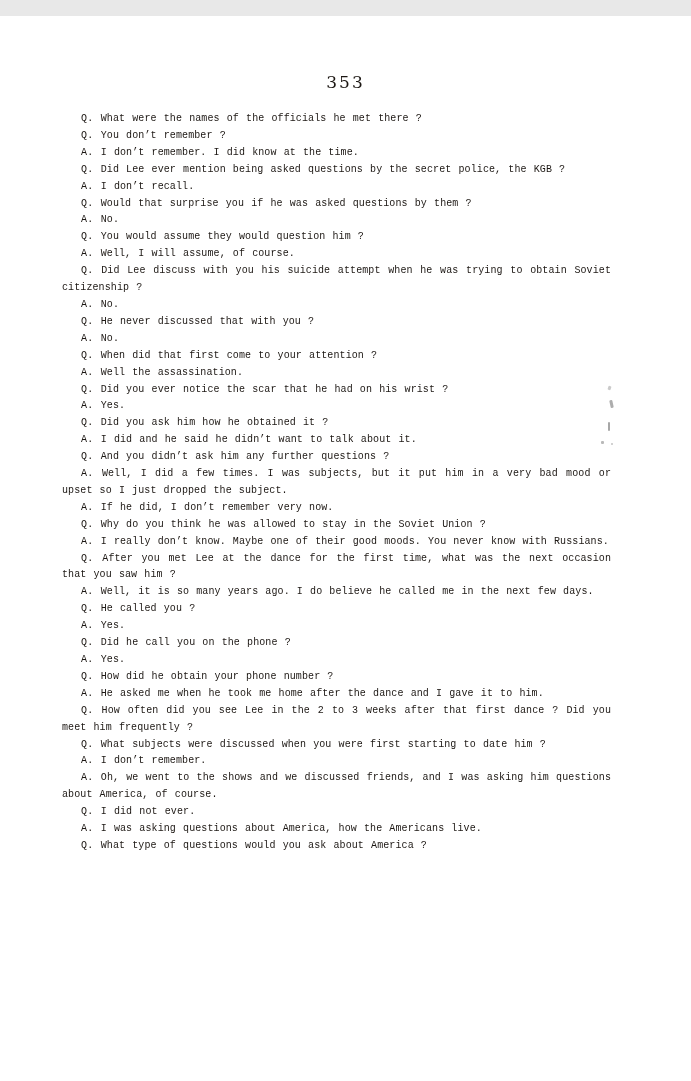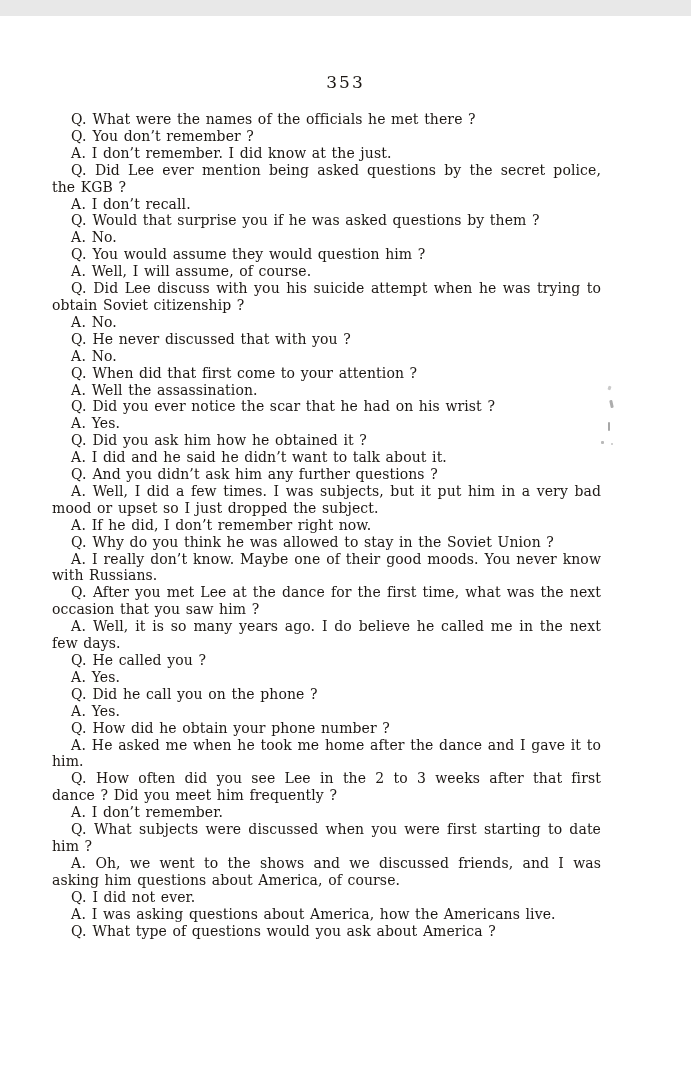--- a/index.html
+++ b/index.html
@@ -23,27 +23,28 @@
     left: 0;
     width: 100%;
     text-align: center;
     font-size: 17px;
     letter-spacing: 2px;
     color: #1c1713;
   }
   .transcript {
     position: absolute;
     top: 95px;
-    left: 52px;
+    left: 62px;
     width: 549px;
-    font-size: 14px;
+    font-size: 10px;
     line-height: 16.9px;
     text-align: justify;
     word-spacing: 1px;
     letter-spacing: 0.1px;
+    font-family: Liberation Mono, monospace;
   }
   .qa-line {
     margin: 0;
     padding: 0;
     text-indent: 19px;
   }
   .qa-speaker {
     letter-spacing: 0.3px;
   }
   
@@ -65,21 +66,21 @@
 
   <div class="page-number">353</div>
 
   <div class="transcript">
 
       <p class="qa-line"><span class="qa-speaker">Q.</span> <span>What were the names of the officials he met there&nbsp;?</span></p>
 
 
       <p class="qa-line"><span class="qa-speaker">Q.</span> <span>You don’t remember&nbsp;?</span></p>
 
-      <p class="qa-line"><span class="qa-speaker">A.</span> <span>I don’t remember. I did know at the just.</span></p>
+      <p class="qa-line"><span class="qa-speaker">A.</span> <span>I don’t remember. I did know at the time.</span></p>
 
       <p class="qa-line"><span class="qa-speaker">Q.</span> <span>Did Lee ever mention being asked questions by the secret police, the KGB&nbsp;?</span></p>
 
       <p class="qa-line"><span class="qa-speaker">A.</span> <span>I don’t recall.</span></p>
 
       <p class="qa-line"><span class="qa-speaker">Q.</span> <span>Would that surprise you if he was asked questions by them&nbsp;?</span></p>
 
       <p class="qa-line"><span class="qa-speaker">A.</span> <span>No.</span></p>
 
       <p class="qa-line"><span class="qa-speaker">Q.</span> <span>You would assume they would question him&nbsp;?</span></p>
@@ -104,21 +105,21 @@
 
       <p class="qa-line"><span class="qa-speaker">Q.</span> <span>Did you ask him how he obtained it&nbsp;?</span></p>
 
       <p class="qa-line"><span class="qa-speaker">A.</span> <span>I did and he said he didn’t want to talk about it.</span></p>
 
       <p class="qa-line"><span class="qa-speaker">Q.</span> <span>And you didn’t ask him any further questions&nbsp;?</span></p>
 
       <p class="qa-line"><span class="qa-speaker">A.</span> <span>Well, I did a few times. I was subjects, but it put him in a very bad mood or upset so I just dropped the subject.</span></p>
 
 
-      <p class="qa-line"><span class="qa-speaker">A.</span> <span>If he did, I don’t remember right now.</span></p>
+      <p class="qa-line"><span class="qa-speaker">A.</span> <span>If he did, I don’t remember very now.</span></p>
 
       <p class="qa-line"><span class="qa-speaker">Q.</span> <span>Why do you think he was allowed to stay in the Soviet Union&nbsp;?</span></p>
 
       <p class="qa-line"><span class="qa-speaker">A.</span> <span>I really don’t know. Maybe one of their good moods. You never know with Russians.</span></p>
 
       <p class="qa-line"><span class="qa-speaker">Q.</span> <span>After you met Lee at the dance for the first time, what was the next occasion that you saw him&nbsp;?</span></p>
 
       <p class="qa-line"><span class="qa-speaker">A.</span> <span>Well, it is so many years ago. I do believe he called me in the next few days.</span></p>
 
       <p class="qa-line"><span class="qa-speaker">Q.</span> <span>He called you&nbsp;?</span></p>
@@ -128,23 +129,23 @@
       <p class="qa-line"><span class="qa-speaker">Q.</span> <span>Did he call you on the phone&nbsp;?</span></p>
 
       <p class="qa-line"><span class="qa-speaker">A.</span> <span>Yes.</span></p>
 
       <p class="qa-line"><span class="qa-speaker">Q.</span> <span>How did he obtain your phone number&nbsp;?</span></p>
 
       <p class="qa-line"><span class="qa-speaker">A.</span> <span>He asked me when he took me home after the dance and I gave it to him.</span></p>
 
       <p class="qa-line"><span class="qa-speaker">Q.</span> <span>How often did you see Lee in the 2 to 3 weeks after that first dance&nbsp;? Did you meet him frequently&nbsp;?</span></p>
 
+      <p class="qa-line"><span class="qa-speaker">Q.</span> <span>What subjects were discussed when you were first starting to date him&nbsp;?</span></p>
+
       <p class="qa-line"><span class="qa-speaker">A.</span> <span>I don’t remember.</span></p>
-
-      <p class="qa-line"><span class="qa-speaker">Q.</span> <span>What subjects were discussed when you were first starting to date him&nbsp;?</span></p>
 
       <p class="qa-line"><span class="qa-speaker">A.</span> <span>Oh, we went to the shows and we discussed friends, and I was asking him questions about America, of course.</span></p>
 
       <p class="qa-line"><span class="qa-speaker">Q.</span> <span>I did not ever.</span></p>
 
       <p class="qa-line"><span class="qa-speaker">A.</span> <span>I was asking questions about America, how the Americans live.</span></p>
 
       <p class="qa-line"><span class="qa-speaker">Q.</span> <span>What type of questions would you ask about America&nbsp;?</span></p>
     </div>
 

